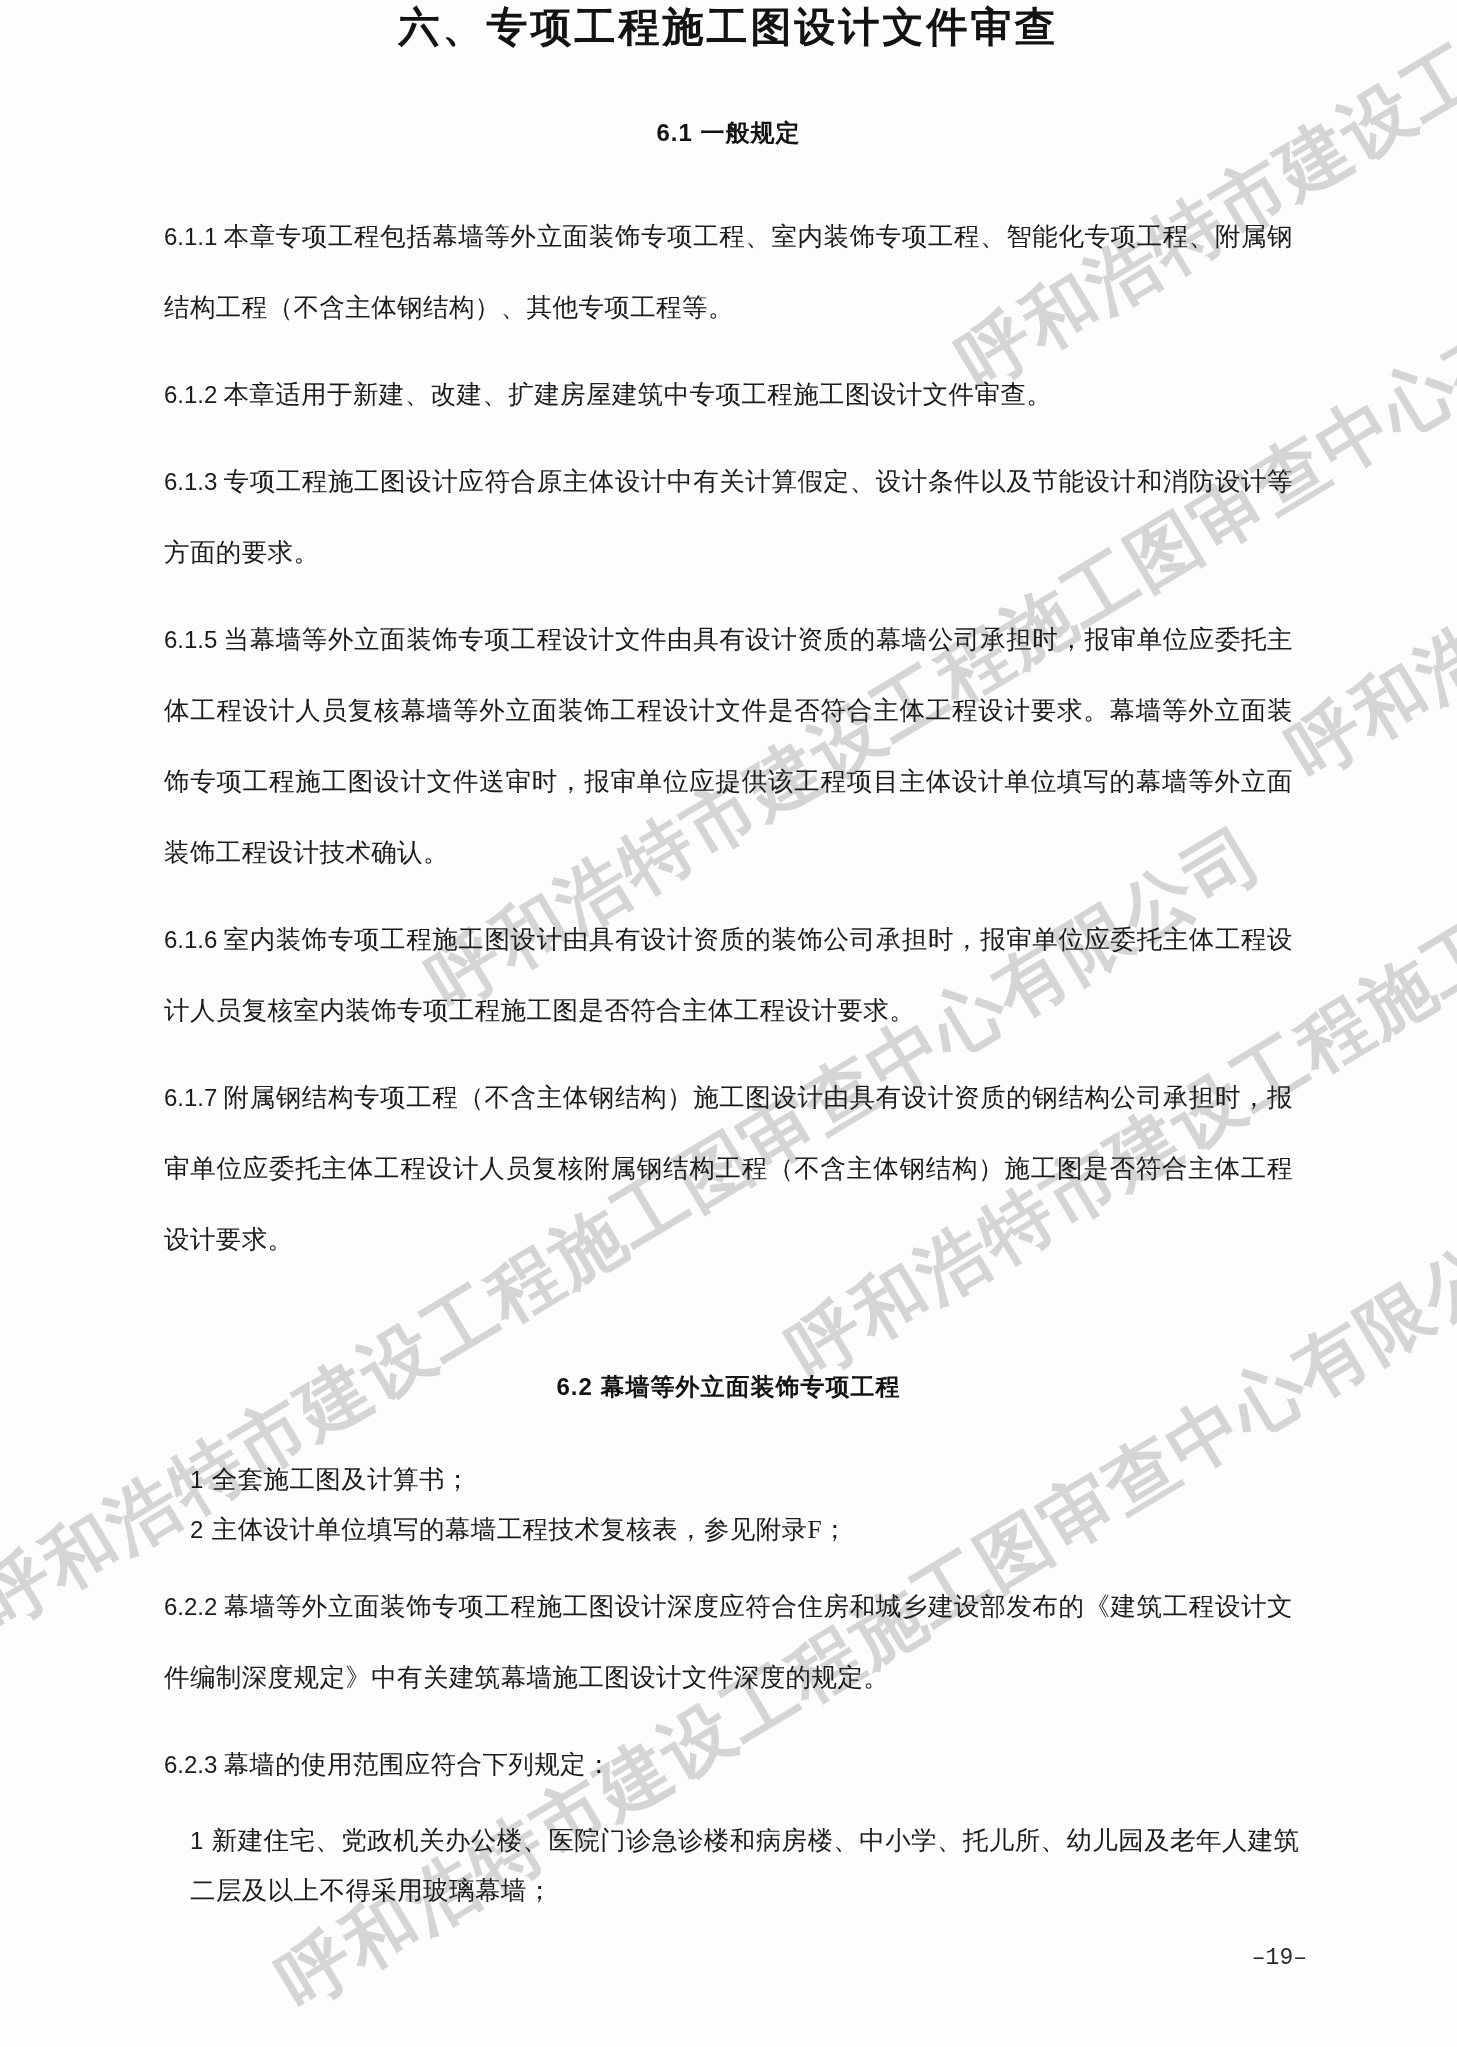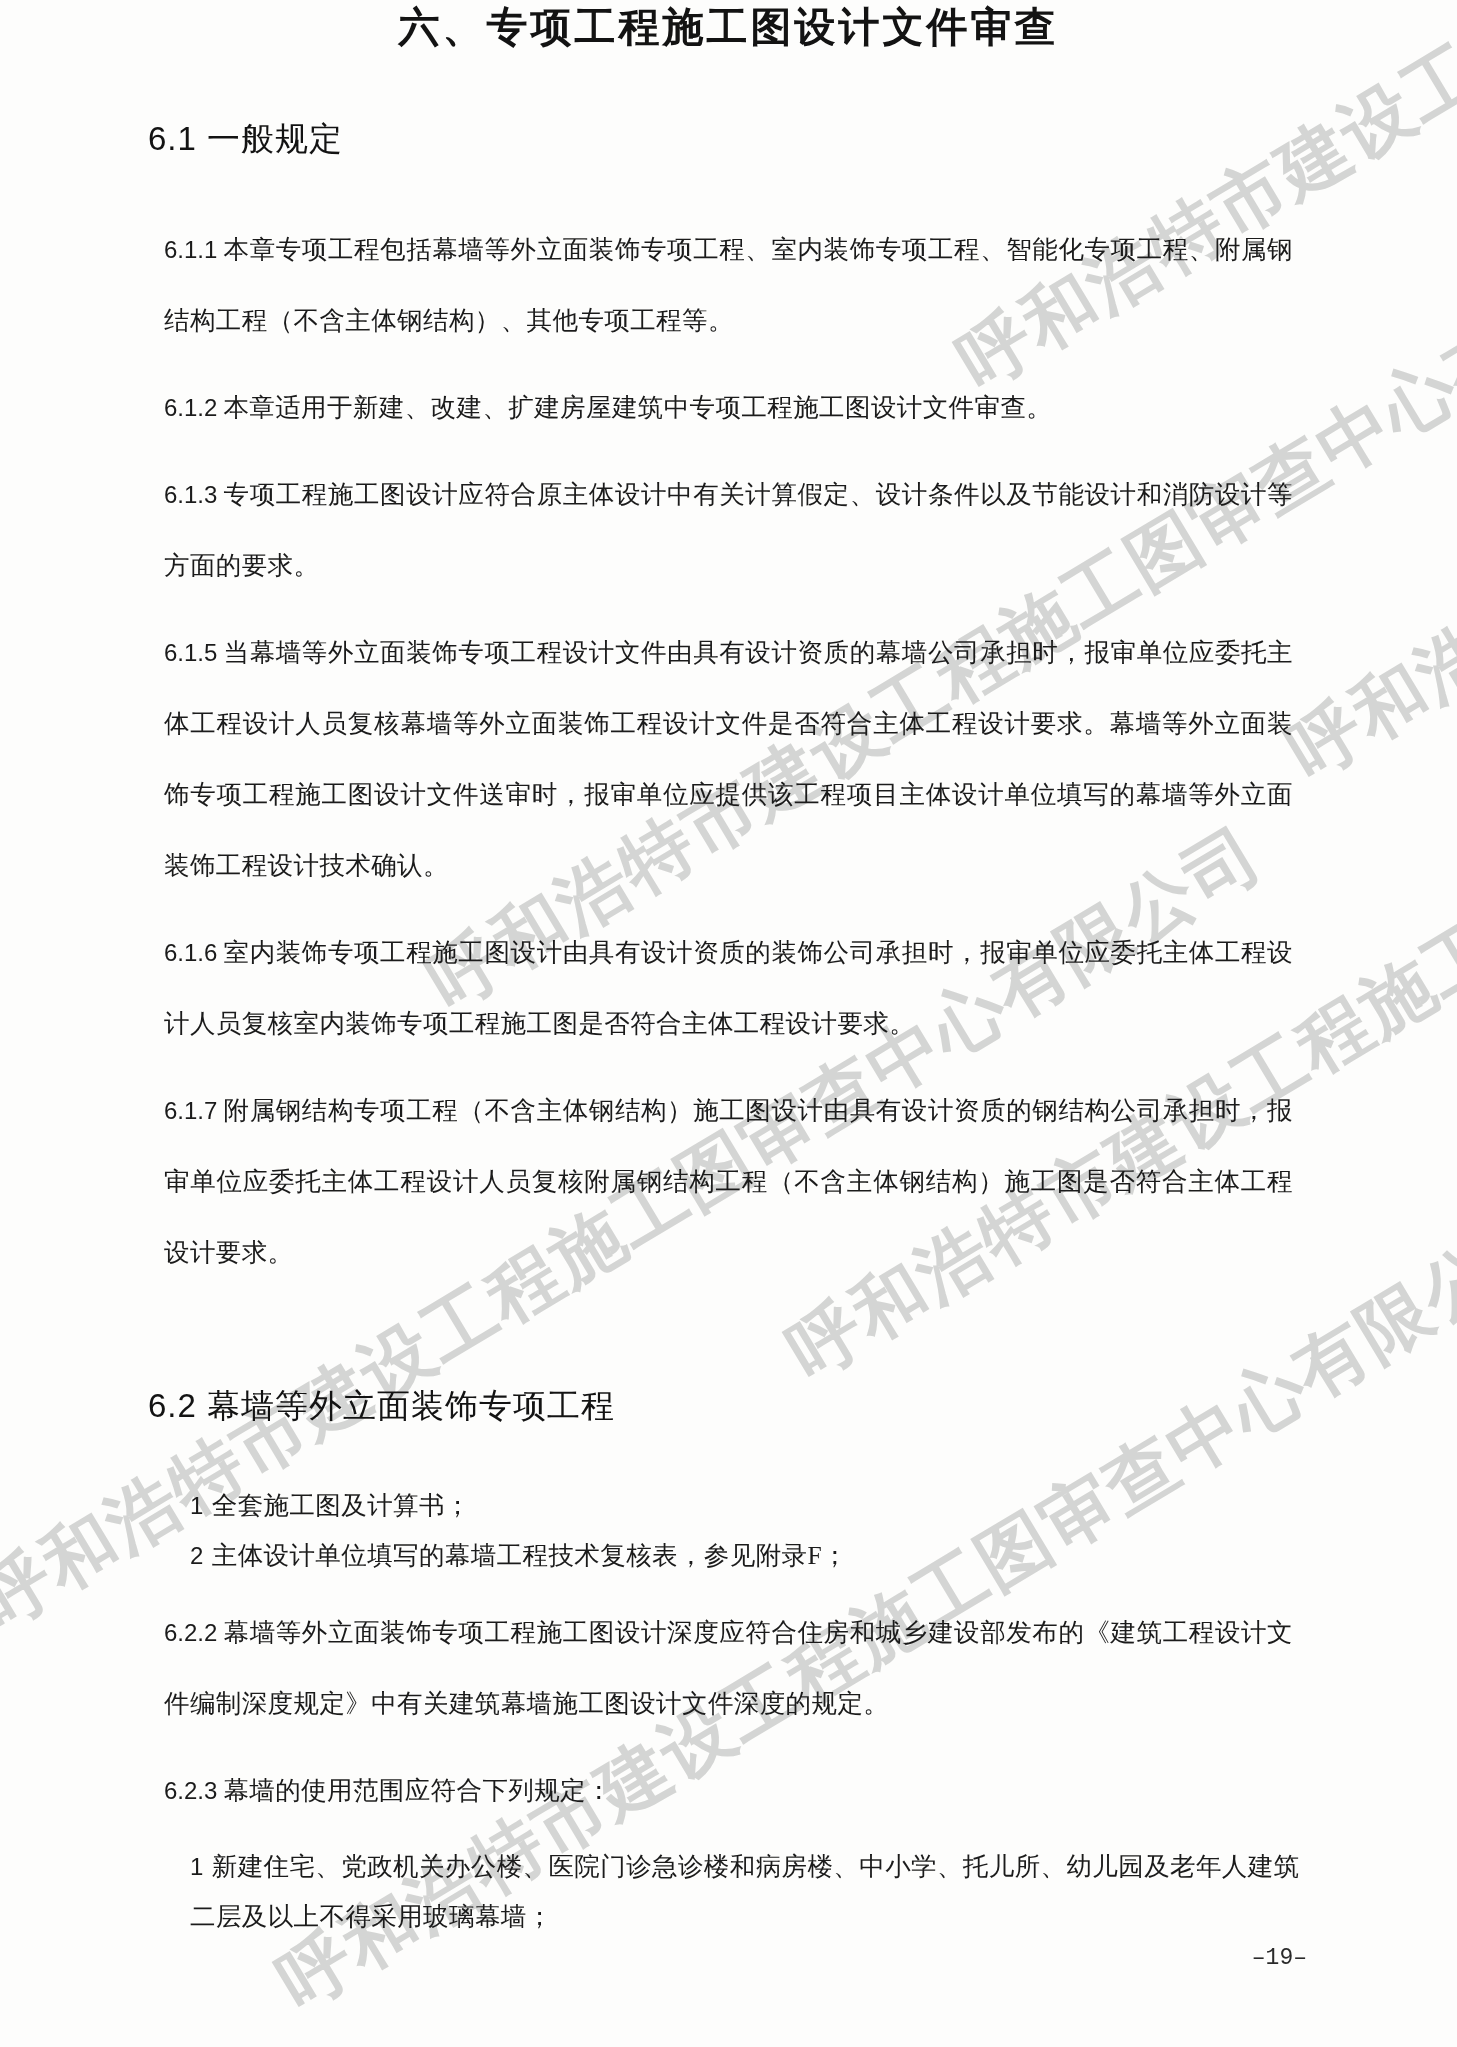--- a/index.html
+++ b/index.html
@@ -46,23 +46,23 @@
     font-family: "Liberation Sans", sans-serif;
     font-size: 41px;
     font-weight: 700;
     text-align: center;
     letter-spacing: 3px;
     margin: 0;
     color: #131313;
   }
   h2.sec-title {
     font-family: "Liberation Sans", sans-serif;
-    font-size: 33px;
-    font-weight: 400;
-    text-align: left;
+    font-size: 24px;
+    font-weight: 700;
+    text-align: center;
     letter-spacing: 1px;
     color: #131313;
   }
   h2.sec-1 { margin: 62px 0 0 0; }
   h2.sec-2 { margin: 96px 0 0 0; }
 
   p.para {
     font-size: 25.5px;
     line-height: 71px;
     margin: 16px;

